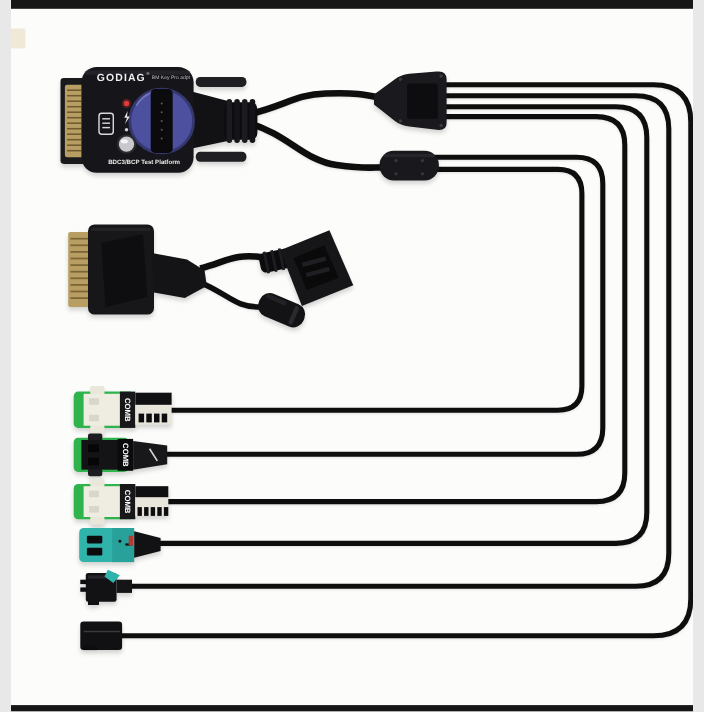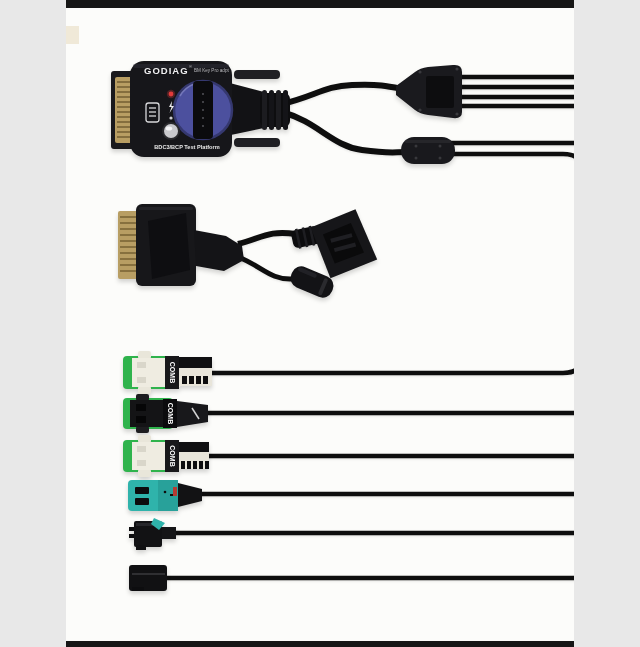--- a/index.html
+++ b/index.html
@@ -1,17 +1,17 @@
 <!DOCTYPE html>
 <html><head>
 <meta charset="utf-8">
 <style>
   html,body{margin:0;padding:0;background:#e8e8e8;}
   #canvas{
-    position:relative;width:508px;height:647px;margin:0 auto;
+    position:relative;width:620px;height:647px;margin:0 auto;
     background:#fcfcfa;overflow:hidden;
     font-family:"Liberation Sans",sans-serif;
   }
   svg{display:block;}
   text{font-family:"Liberation Sans",sans-serif;}
   .soft-shadow{filter:drop-shadow(0 3px 2px rgba(0,0,0,0.16));}
   .cable-shadow{filter:drop-shadow(0 1px 1px rgba(0,0,0,0.10));}
 </style>
 </head>
 <body>

